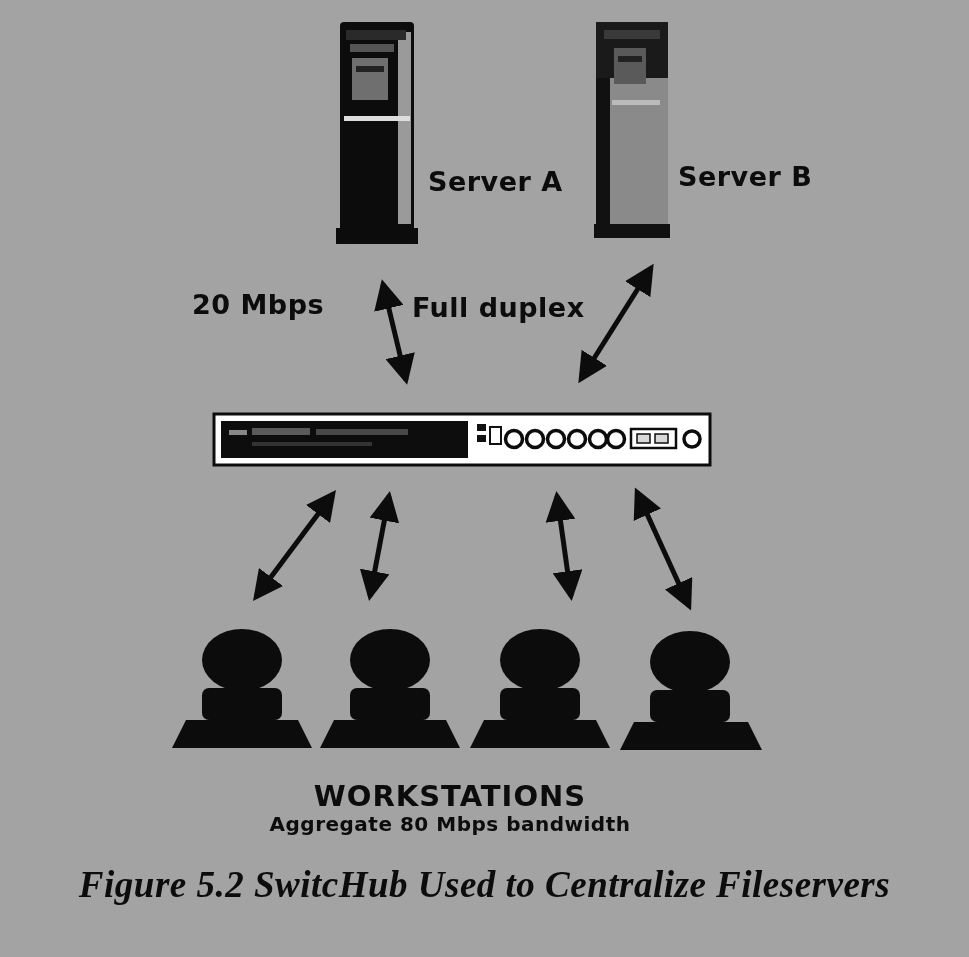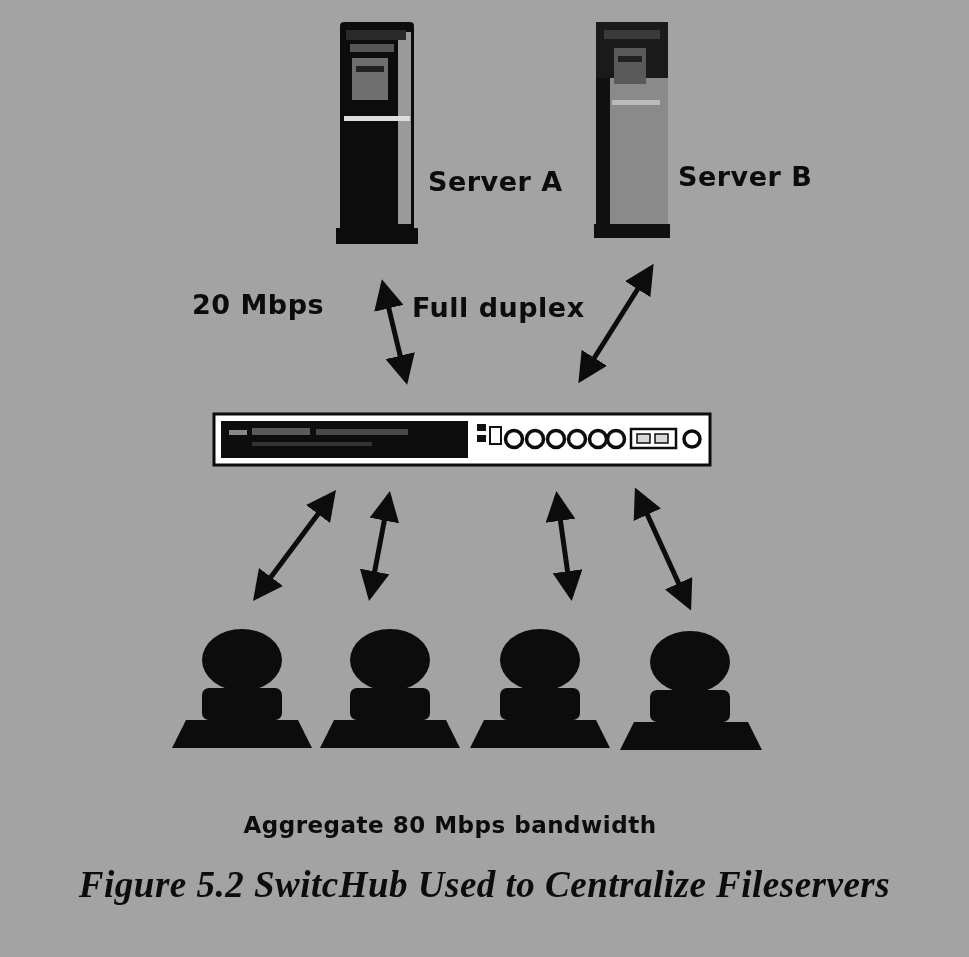--- a/index.html
+++ b/index.html
@@ -41,21 +41,21 @@
   #server-b-label  { left: 678px; top: 163px; }
   #bw-label        { left: 192px; top: 291px; }
   #duplex-label    { left: 412px; top: 294px; }
   #workstations-label {
     left: 0; top: 782px; width: 900px;
     text-align: center; font-weight: bold; font-size: 29px;
     letter-spacing: 1px;
   }
   #aggregate-label {
     left: 0; top: 814px; width: 900px;
-    text-align: center; font-weight: 600; font-size: 23px;
+    text-align: center; font-weight: 600; font-size: 20px;
     letter-spacing: 0.5px;
   }
   #figure-caption {
     left: 0; top: 866px; width: 969px;
     text-align: center;
     font-family: "Liberation Serif", "DejaVu Serif", serif;
     font-style: italic;
     font-weight: 600;
     font-size: 37px;
     letter-spacing: 0.5px;
@@ -165,18 +165,19 @@
   </svg>
 
   <div class="lbl lbl-bold" id="server-a-label">Server A</div>
 
   <div class="lbl lbl-bold" id="server-b-label">Server B</div>
 
   <div class="lbl lbl-bold" id="bw-label">20 Mbps</div>
 
   <div class="lbl lbl-med" id="duplex-label">Full duplex</div>
 
+  <div class="lbl" id="workstations-label">WORKSTATIONS</div>
 
   <div class="lbl" id="aggregate-label">Aggregate 80 Mbps bandwidth</div>
 
   <div class="lbl" id="figure-caption">Figure 5.2 SwitcHub Used to Centralize Fileservers</div>
 
 </div>
 
 </body></html>

